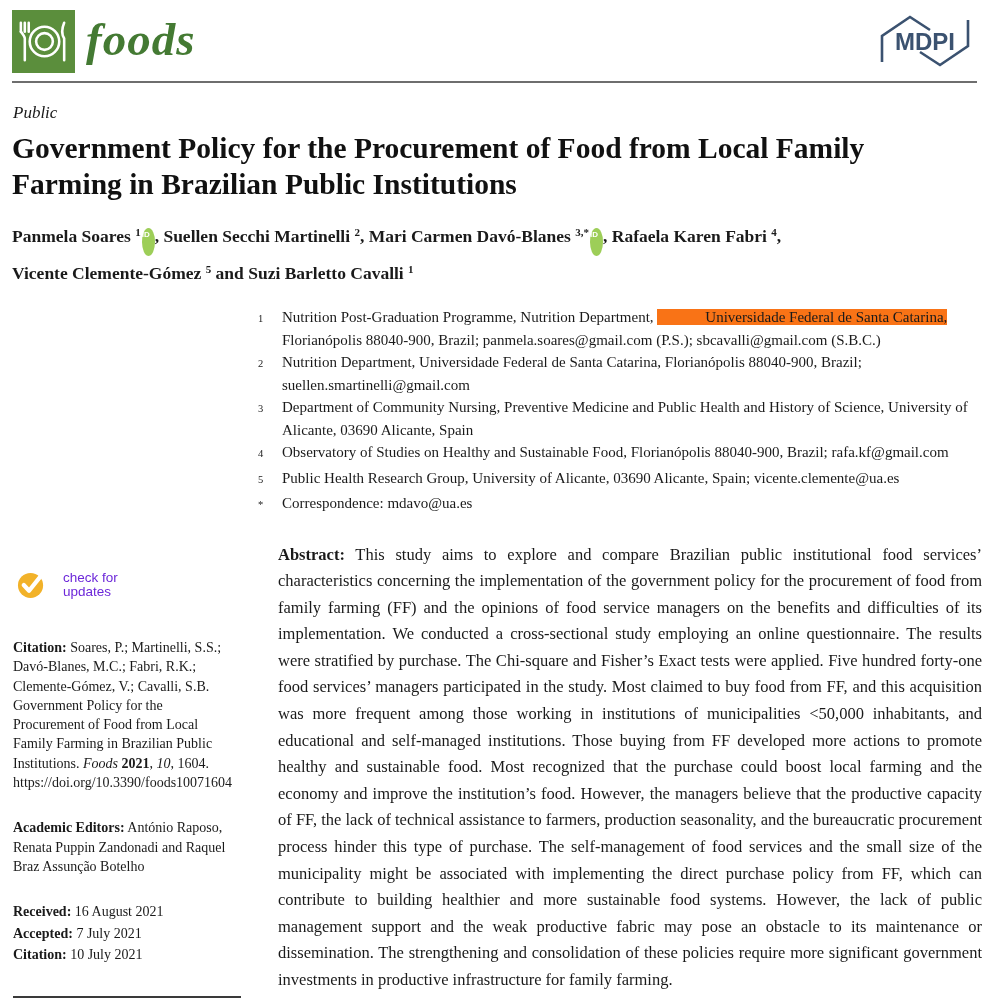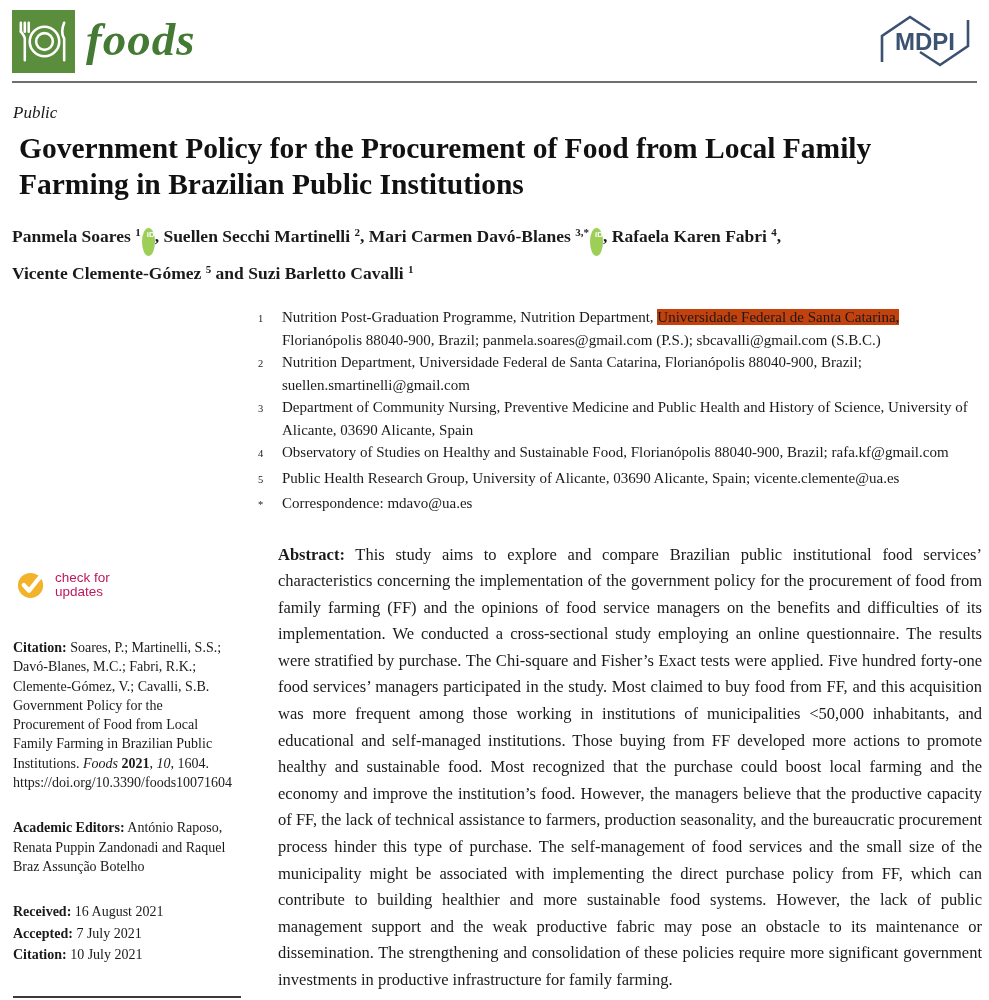--- a/index.html
+++ b/index.html
@@ -9,42 +9,42 @@
     font-family:"Liberation Serif", serif; color:#1a1a1a;
   }
   
   .logo-box { position:absolute; left:12px; top:10px; width:63px; height:63px; background:#5b8e3c; }
   .logo-box svg { width:100%; height:100%; display:block; }
   .wordmark { position:absolute; left:86px; top:12px; font-size:47px; font-style:italic; font-weight:bold; color:#447a33; letter-spacing:1px; }
   .mdpi-logo { position:absolute; right:14px; top:10px; width:100px; height:62px; }
   .header-rule { position:absolute; left:12px; top:81px; width:965px; height:2px; background:#6e6e6e; }
   
   .article-type { position:absolute; left:13px; top:103px; font-style:italic; font-size:17px; }
-  .paper-title { position:absolute; left:12px; top:130px; width:935px; font-size:29.5px; font-weight:bold; line-height:36px; color:#111;margin-left:7px; }
+  .paper-title { position:absolute; left:12px; top:130px; width:935px; font-size:29.5px; font-weight:bold; line-height:36px; color:#111; }
   .authors { position:absolute; left:12px; top:224px; width:950px; font-size:17.5px; font-weight:bold; line-height:25px; }
   .authors sup { font-size:11px; vertical-align:baseline; position:relative; top:-6px; }
   .orcid {
     display:inline-block; width:13px; height:28px; border-radius:50%; background:#9dce58;
     color:#fff; font-family:"Liberation Sans", sans-serif; font-size:8px; font-weight:bold;
-    text-align:right; line-height:13px; position:relative; top:-5px; margin-left:1px;
+    text-align:left; line-height:13px; position:relative; top:-5px; margin-left:1px;
   }
   
   .right-col { position:absolute; left:258px; top:306px; width:724px; }
   .aff-row { display:flex; font-size:15px; line-height:22.5px; }
   .aff-marker { width:24px; flex:0 0 24px; font-size:10.5px; position:relative; top:-1px; padding-top:3px; }
   .aff-text { flex:1; }
-  .hl { background:#c2410c; }
+  .hl { background:#f97316;padding-left:48px; }
   .abstract { margin-top:24px; font-size:16.5px; line-height:26.6px; text-align:justify;margin-left:20px; }
   .abstract b, .kw b { font-weight:bold; }
   .kw { margin-top:27px; font-size:16.5px; }
   
   .sidebar { position:absolute; left:13px; top:570px; width:217px; }
   .check-badge { display:flex; align-items:center; gap:9px; cursor:pointer; margin-left:4px; }
   .check-badge svg { width:29px; height:29px; }
-  .check-badge .txt { font-family:"Liberation Sans", sans-serif; font-size:13.5px; color:#be185d; line-height:14px; }
+  .check-badge .txt { font-family:"Liberation Sans", sans-serif; font-size:13.5px; color:#6d28d9; line-height:14px;margin-left:8px; }
   .check-badge .txt .b2 { font-weight:normal; }
   .cite-block { margin-top:39px; font-size:14px; line-height:19.3px; }
   .cite-block .lbl, .ed-block .lbl, .date-line .lbl { font-weight:bold; }
   .ed-block { margin-top:26px; font-size:14px; line-height:19.3px; }
   .dates { margin-top:25px; font-size:14px; }
   .date-line { line-height:21.5px; }
   .sidebar-rule { position:absolute; left:13px; top:996px; width:228px; height:1.5px; background:#3a3a3a; }
   .it { font-style:italic; }
   .bd { font-weight:bold; }
 </style>

